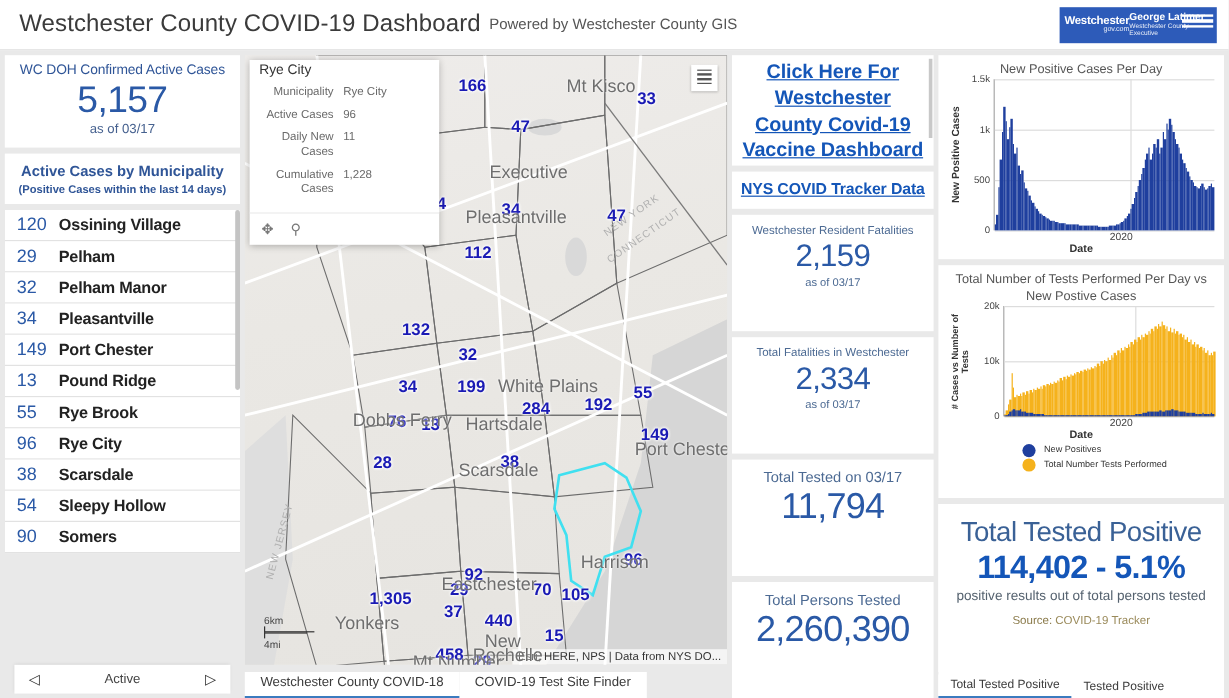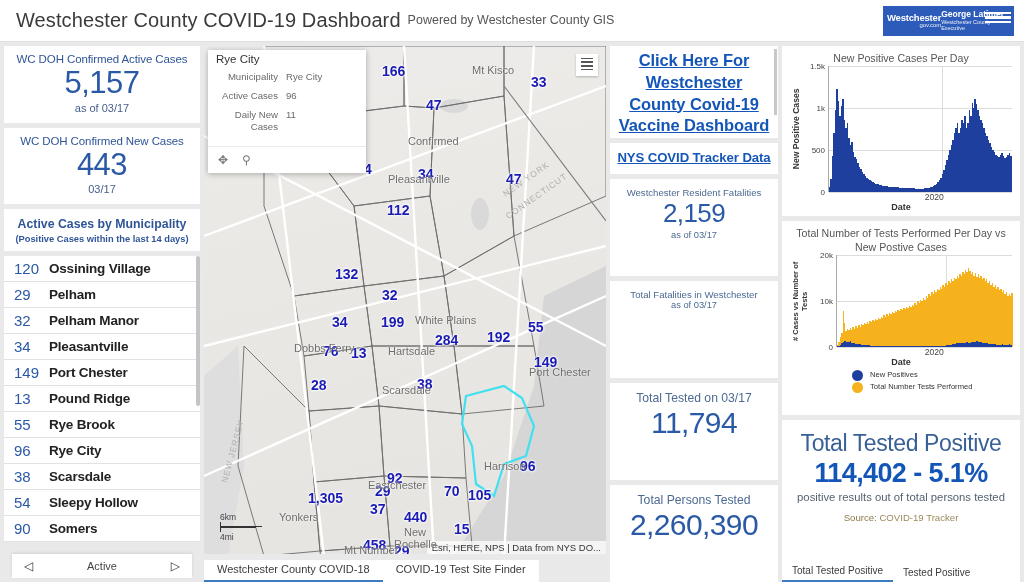--- a/index.html
+++ b/index.html
@@ -73,21 +73,21 @@
   .map {
     position: relative; flex: 1; background: #eceae6; overflow: hidden;
   }
   .map-bg { position:absolute; inset:0; background:
       linear-gradient(170deg,#eeecea 0%,#eae8e4 40%,#e6e4e0 100%); }
   .map-label {
     position:absolute; font-size: 14px; color:#1a1ab4; font-weight: bold;
     text-shadow: 0 0 3px #fff, 0 0 3px #fff, 0 0 2px #fff; white-space:nowrap;
   }
   .place-label {
-    position:absolute; font-size:11px; color:#6e6e6e; white-space:nowrap;
+    position:absolute; font-size:15px; color:#6e6e6e; white-space:nowrap;
     text-shadow: 0 0 2px #fff;
   }
   .state-label {
     position:absolute; font-size:8.5px; color:#b0b0b0; letter-spacing:1px; white-space:nowrap;
   }
   .legend-btn {
     position:absolute; right:8px; top:8px; width:22px; height:22px; background:#fff;
     box-shadow:0 1px 2px rgba(0,0,0,.25); display:flex; align-items:center; justify-content:center;
   }
   .legend-btn span { display:block; width:12px; }
@@ -190,25 +190,20 @@
   <div class="body">
 
     <div class="col-left">
 
       <div class="card stat-card">
         <div class="stat-label">WC DOH Confirmed Active Cases</div>
         <div class="stat-value">5,157</div>
         <div class="stat-sub">as of 03/17</div>
       </div>
 
-      <div class="card stat-card">
-        <div class="stat-label">WC DOH Confirmed New Cases</div>
-        <div class="stat-value">443</div>
-        <div class="stat-sub">03/17</div>
-      </div>
 
       <div class="list-head">
         <div class="t">Active Cases by Municipality</div>
         <div class="s">(Positive Cases within the last 14 days)</div>
       </div>
 
       <div class="muni-list" id="muni-list">
         <div class="scrollbar"></div>
       <div class="muni-row">
             <span class="muni-n">120</span>
@@ -318,20 +313,24 @@
                 <div class="popup-v">Rye City</div>
               </div>
               <div class="popup-row">
                 <div class="popup-k">Active Cases</div>
                 <div class="popup-v">96</div>
               </div>
               <div class="popup-row">
                 <div class="popup-k">Daily New Cases</div>
                 <div class="popup-v">11</div>
               </div>
+              <div class="popup-row">
+                <div class="popup-k">Cumulative Cases</div>
+                <div class="popup-v">1,228</div>
+              </div>
             </div>
           <div class="popup-foot">
             <span>✥</span>
             <span>⚲</span>
           </div>
         </div>
 
         <div class="scalebar">
           <div>6km</div>
           <div class="bar"></div>
@@ -364,21 +363,21 @@
           <div class="map-label" style="left: 171px; top: 437px;">29</div>
           <div class="map-label" style="left: 104px; top: 444px;">1,305</div>
           <div class="map-label" style="left: 240px; top: 437px;">70</div>
           <div class="map-label" style="left: 264px; top: 441px;">105</div>
           <div class="map-label" style="left: 166px; top: 455px;">37</div>
           <div class="map-label" style="left: 200px; top: 463px;">440</div>
           <div class="map-label" style="left: 250px; top: 475px;">15</div>
           <div class="map-label" style="left: 159px; top: 491px;">458</div>
           <div class="map-label" style="left: 190px; top: 497px;">29</div>
           <div class="place-label" style="left: 268px; top: 18px;">Mt Kisco</div>
-          <div class="place-label" style="left: 204px; top: 89px;">Confirmed</div>
+          <div class="place-label" style="left: 204px; top: 89px;">Executive</div>
           <div class="place-label" style="left: 184px; top: 127px;">Pleasantville</div>
           <div class="place-label" style="left: 211px; top: 268px;">White Plains</div>
           <div class="place-label" style="left: 184px; top: 299px;">Hartsdale</div>
           <div class="place-label" style="left: 90px; top: 296px;">Dobbs Ferry</div>
           <div class="place-label" style="left: 178px; top: 338px;">Scarsdale</div>
           <div class="place-label" style="left: 325px; top: 320px;">Port Chester</div>
           <div class="place-label" style="left: 280px; top: 414px;">Harrison</div>
           <div class="place-label" style="left: 164px; top: 433px;">Eastchester</div>
           <div class="place-label" style="left: 75px; top: 465px;">Yonkers</div>
           <div class="place-label" style="left: 200px; top: 480px;">New</div>
@@ -404,20 +403,21 @@
         <a href="#">NYS COVID Tracker Data</a>
       </div>
       <div id="kpi-list" style="display:flex;flex-direction:column;gap:5px;flex:1;">
           <div class="card kpi" style="flex: 1 1 0%;">
             <div class="l sm">Westchester Resident Fatalities</div>
             <div class="v sm">2,159</div>
             <div class="s">as of 03/17</div>
           </div>
           <div class="card kpi" style="flex: 1 1 0%;">
             <div class="l sm">Total Fatalities in Westchester</div>
+            <div class="v sm">2,334</div>
             <div class="s">as of 03/17</div>
           </div>
           <div class="card kpi" style="flex: 1 1 0%;">
             <div class="l">Total Tested on 03/17</div>
             <div class="v">11,794</div>
             <div class="s"></div>
           </div>
           <div class="card kpi" style="flex: 1 1 0%;">
             <div class="l">Total Persons Tested</div>
             <div class="v">2,260,390</div>

